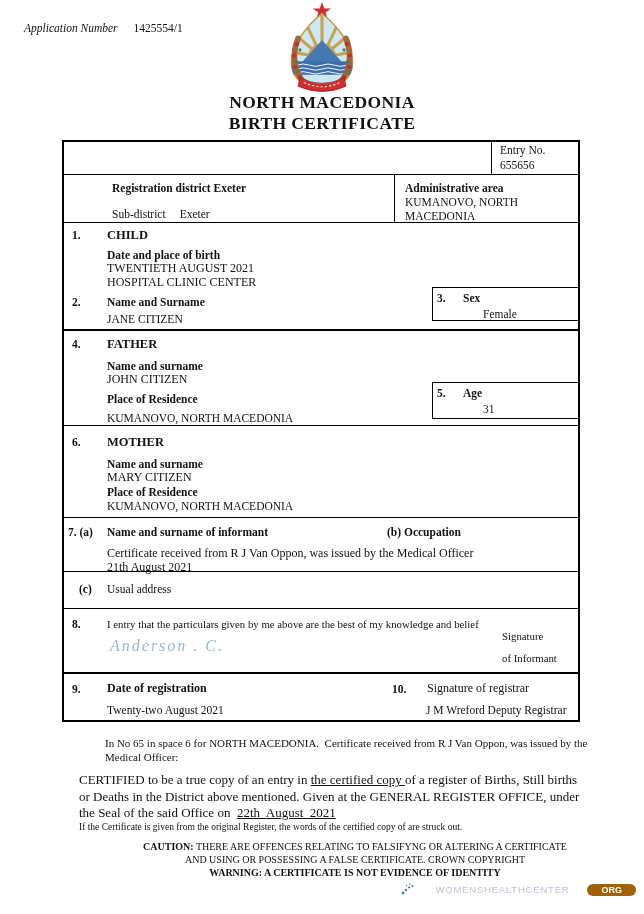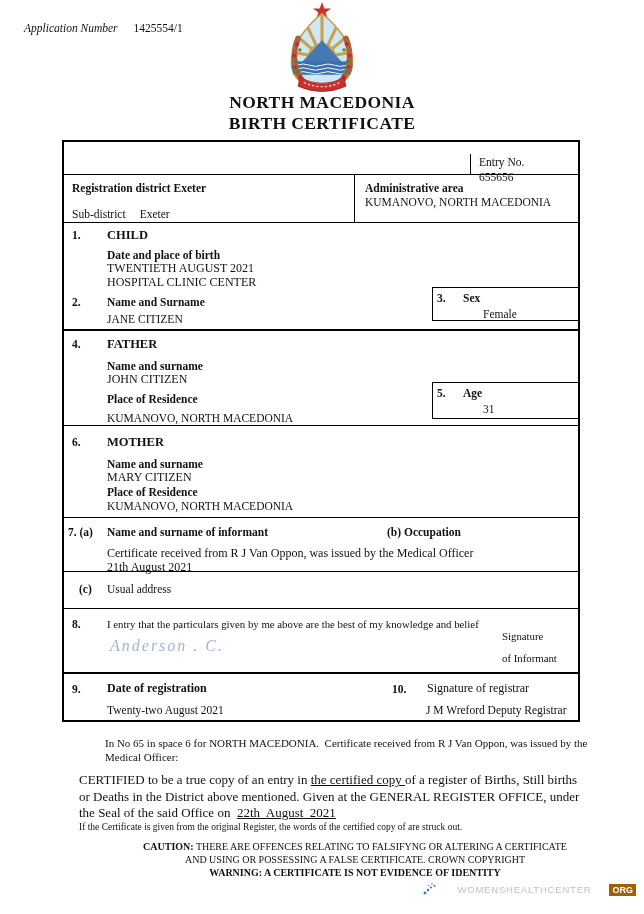--- a/index.html
+++ b/index.html
@@ -15,30 +15,30 @@
   .emblem{position:absolute;left:274px;top:2px;width:96px;height:90px;}
   .title{position:absolute;left:0;top:92px;width:644px;text-align:center;
          font-weight:bold;font-size:17.5px;line-height:21px;letter-spacing:0.4px;}
   .title span{display:block;}
 
   
   .cert{position:absolute;left:62px;top:140px;width:518px;height:582px;
         border:2px solid #000;box-sizing:border-box;font-size:11.5px;line-height:14px;}
   .row{position:relative;box-sizing:border-box;border-bottom:1px solid #000;}
   .rowA{height:33px;}
-  .rowB{height:48px;display:flex;}
+  .rowB{height:48px;display:flex;padding-left:40px;}
   .rowC{height:108px;border-bottom-width:2px;padding-top:5px;}
   .rowD{height:95px;padding-top:6px;}
   .rowE{height:92px;padding-top:9px;}
   .rowF{height:54px;padding-top:7px;}
   .rowG{height:37px;padding-top:10px;}
   .rowH{height:65px;border-bottom-width:2px;padding-top:8px;}
   .rowI{height:44px;border-bottom:none;}
 
-  .entry-box{position:absolute;right:0;top:12px;bottom:0;width:108px;border-left:1px solid #000;
+  .entry-box{position:absolute;right:0;top:0;bottom:0;width:87px;border-left:1px solid #000;
              box-sizing:border-box;padding:1px 8px;line-height:15px;}
   .cellL{width:291px;border-right:1px solid #000;box-sizing:border-box;padding:6px 8px;}
   .cellR{flex:1;padding:6px 10px;}
   .subdistrict{margin-top:12px;}
   .subdistrict .val{margin-left:14px;}
 
   .nline{display:flex;align-items:flex-start;}
   .num{flex:0 0 35px;padding-left:8px;font-weight:bold;box-sizing:content-box;}
   .numw{flex-basis:39px;padding-left:4px;}
   .numc{flex:0 0 28px;padding-left:15px;font-weight:bold;}
@@ -78,21 +78,21 @@
   .u{text-decoration:underline;text-align:right;}
   .orig-note{position:absolute;left:79px;top:822px;font-size:9.5px;}
   .caution{position:absolute;left:130px;top:840px;width:450px;text-align:center;
            font-size:10px;line-height:13px;}
   .caution div{white-space:pre-wrap;}
   .warning{font-weight:bold;}
 
   .watermark{position:absolute;right:8px;top:882px;display:flex;align-items:center;gap:18px;
              font-family:"Liberation Sans","DejaVu Sans",sans-serif;}
   .wm-text{color:#c6badb;font-size:9.5px;letter-spacing:0.8px;}
-  .wm-org{background:#a16207;color:#fff;font-size:9px;font-weight:bold;padding:1px 3px;}
+  .wm-org{background:#a16207;color:#fff;font-size:9px;font-weight:bold;padding:1px 14px;border-radius:6px;}
 </style>
 </head>
 <body>
 
 <div class="page">
 
   <div class="app-number">
     <span class="lbl">Application Number</span><span class="val">1425554/1</span>
   </div>
 

